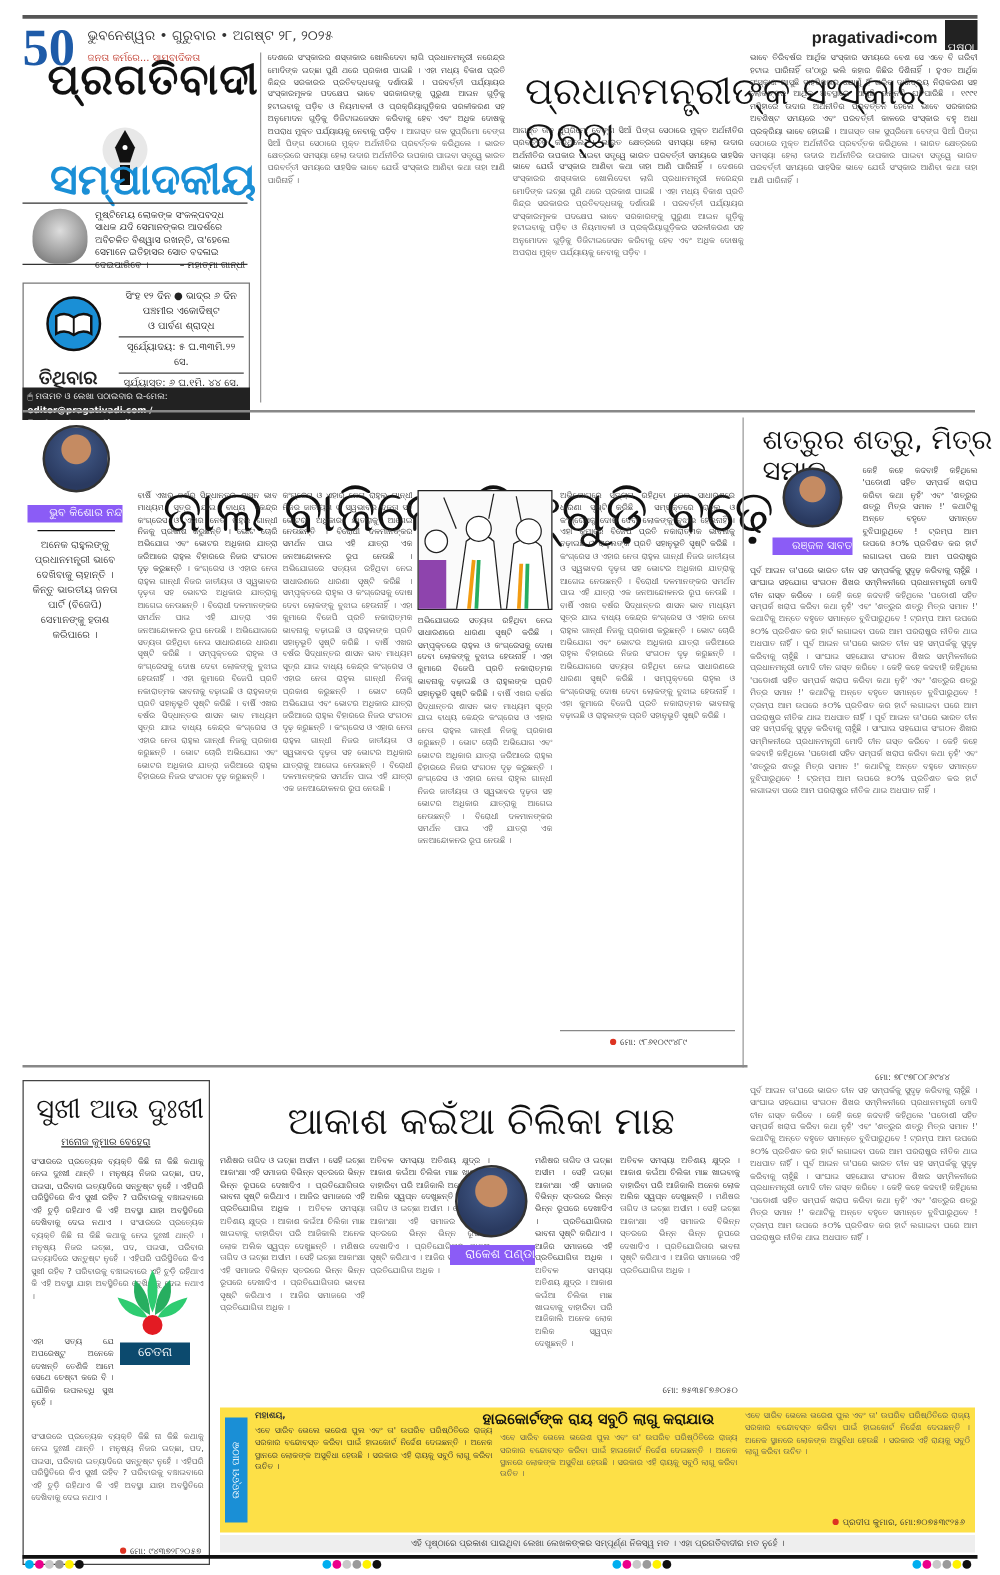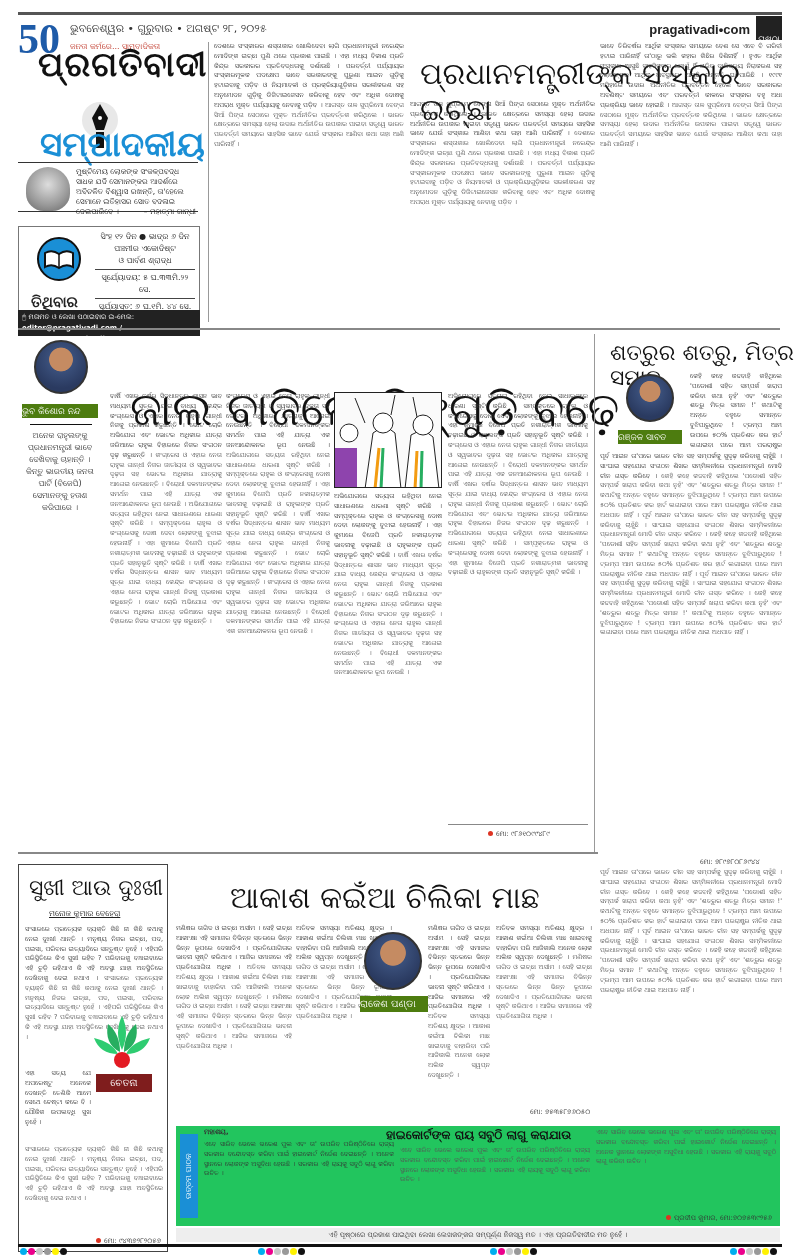--- a/index.html
+++ b/index.html
@@ -25,30 +25,30 @@
   .tithi-info { position: absolute; left: 76px; top: 4px; right: 4px; font-size: 8px; line-height: 12px; text-align: center; }
   .tithi-info .sep { border-top: 1px solid #444; margin-top: 2px; padding-top: 2px; }
   .email-bar { left: 18px; top: 310px; width: 182px; height: 26px; background: #222; color: #fff; font-size: 7px; line-height: 11px; padding: 2px 4px; }
   .col-text { font-size: 6.5px; line-height: 9.8px; color: #333; text-align: justify; overflow: hidden; }
   .filler { color: #555; }
   .h-sanskar { left: 420px; top: 56px; font-size: 30px; color: #111; }
   .divider-v { width: 1px; background: #999; }
   .h-jal { left: 130px; top: 338px; font-size: 46px; color: #111; margin-top: 44px; }
   .h-shatru { left: 610px; top: 340px; font-size: 22px; color: #111; }
   .avatar { border-radius: 50%; border: 2px solid #333; background: radial-gradient(circle at 50% 35%, #c58b62 0, #c58b62 28%, #3a4f7a 30%, #2a3a60 70%); }
-  .byline { background: #4d7c0f; color: #fff; font-size: 9px; text-align: left; line-height: 14px; }
+  .byline { background: #8b5cf6; color: #fff; font-size: 9px; text-align: right; line-height: 14px; }
   .cartoon { left: 334px; top: 392px; width: 108px; height: 96px; border: 1px solid #222; background: #fafafa; overflow: hidden; }
   .hr { height: 2px; background: #888; }
   .box-sukhi { left: 18px; top: 864px; width: 150px; height: 388px; border: 1px solid #444; }
   .h-sukhi { position: absolute; left: 10px; top: 10px; font-size: 22px; color: #111; }
   .sukhi-author { position: absolute; left: 30px; top: 44px; font-size: 8px; text-decoration: underline; }
   .h-akash { left: 230px; top: 880px; font-size: 30px; color: #111; }
   .chetna-logo { left: 90px; top: 1010px; width: 64px; height: 60px; }
-  .chetna-label { left: 96px; top: 1074px; width: 56px; height: 18px; background: #7f1d1d; color: #fff; font-size: 10px; text-align: center; line-height: 18px; }
-  .gray-box { left: 176px; top: 1126px; width: 604px; height: 100px; background: #22c55e; }
+  .chetna-label { left: 96px; top: 1074px; width: 56px; height: 18px; background: #0c4a6e; color: #fff; font-size: 10px; text-align: center; line-height: 18px; }
+  .gray-box { left: 176px; top: 1126px; width: 604px; height: 100px; background: #fde047; }
   .uttam { position: absolute; left: 4px; top: 8px; width: 18px; height: 84px; background: #1a8fd6; color: #fff; font-size: 8px; writing-mode: vertical-rl; transform: rotate(180deg); text-align: center; line-height: 18px; }
   .h-highcourt { position: absolute; left: 210px; top: 2px; font-size: 12px; font-weight: bold; color: #111; }
   .notice { left: 176px; top: 1228px; width: 604px; height: 14px; background: #eee; font-size: 7px; text-align: center; line-height: 14px; color: #333; }
   .bottomline { left: 18px; right: 18px; top: 1244px; height: 3px; background: #111; }
   .reg { top: 1248px; display: flex; gap: 1px; }
   .reg span { width: 7px; height: 7px; border-radius: 50%; display: inline-block; }
   .dot-red { display: inline-block; width: 5px; height: 5px; border-radius: 50%; background: #d32; margin-right: 3px; }
   .sig { font-size: 7px; color: #333; }
 </style>
 </head>

